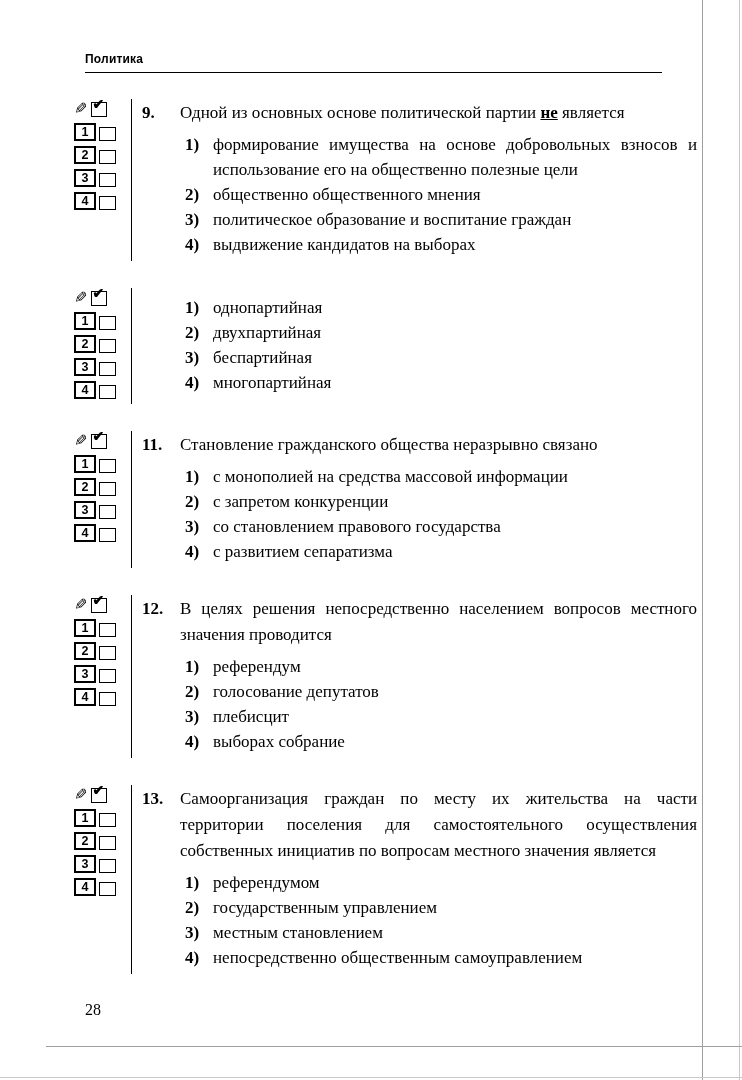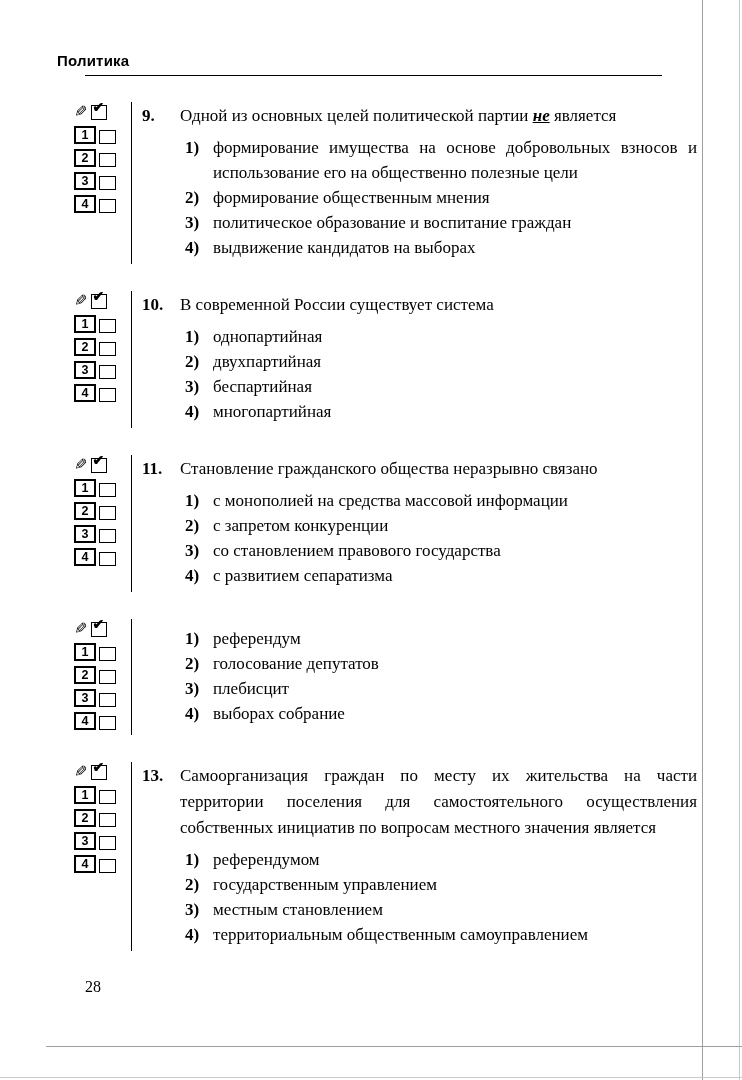--- a/index.html
+++ b/index.html
@@ -7,24 +7,24 @@
     width:742px; height:1080px;
     background:#ffffff;
     color:#000;
     font-family:"Liberation Serif", serif;
     position:relative;
     overflow:hidden;
   }
   .page-inner { padding-top:52px; }
 
   .header-title {
-    margin-left:57px;
+    margin-left:85px;
     font-family:"Liberation Sans", sans-serif;
     font-weight:bold;
-    font-size:15px;
+    font-size:12px;
     letter-spacing:0.2px;
   }
   .header-rule {
     margin:6px 0 26px 85px;
     width:577px; height:0;
     border-bottom:1.6px solid #000;
   }
 
   
   .question {
@@ -91,21 +91,21 @@
   }
   .q-num {
     flex:none; width:38px;
     font-weight:bold;
   }
   .q-text {
     flex:1;
     text-align:justify;
   }
   .emph {
-    font-weight:bold; font-style:italic; text-decoration:underline;
+    font-weight:bold; text-decoration:underline;
   }
   .options { margin:6px 0 0 43px; }
   .option {
     display:flex;
     font-size:17px; line-height:25px;
     min-height:25px;
   }
   .opt-num { flex:none; width:28px; font-weight:bold; }
   .opt-text { flex:1; text-align:justify; }
 
@@ -162,30 +162,30 @@
           <span class="cb small"></span>
         </div>
       <div class="panel-row">
           <span class="numbox">4</span>
           <span class="cb small"></span>
         </div>
     </div>
     <div class="q-content">
       <div class="q-title">
         <span class="q-num">9.</span>
-        <span class="q-text"><span>Одной из основных целей политической партии </span><span class="emph">не</span><span> является</span></span>
+        <span class="q-text"><span>Одной из основных основе политической партии </span><span class="emph">не</span><span> является</span></span>
       </div>
       <div class="options">
         <div class="option">
             <span class="opt-num">1)</span>
             <span class="opt-text">формирование имущества на основе добровольных взносов и использование его на общественно полезные цели</span>
           </div>
         <div class="option">
             <span class="opt-num">2)</span>
-            <span class="opt-text">формирование общественным мнения</span>
+            <span class="opt-text">общественно общественного мнения</span>
           </div>
         <div class="option">
             <span class="opt-num">3)</span>
             <span class="opt-text">политическое образование и воспитание граждан</span>
           </div>
         <div class="option">
             <span class="opt-num">4)</span>
             <span class="opt-text">выдвижение кандидатов на выборах</span>
           </div>
       </div>
@@ -211,24 +211,20 @@
       <div class="panel-row">
           <span class="numbox">3</span>
           <span class="cb small"></span>
         </div>
       <div class="panel-row">
           <span class="numbox">4</span>
           <span class="cb small"></span>
         </div>
     </div>
     <div class="q-content">
-      <div class="q-title">
-        <span class="q-num">10.</span>
-        <span class="q-text">В современной России существует система</span>
-      </div>
       <div class="options">
         <div class="option">
             <span class="opt-num">1)</span>
             <span class="opt-text">однопартийная</span>
           </div>
         <div class="option">
             <span class="opt-num">2)</span>
             <span class="opt-text">двухпартийная</span>
           </div>
         <div class="option">
@@ -313,20 +309,24 @@
       <div class="panel-row">
           <span class="numbox">3</span>
           <span class="cb small"></span>
         </div>
       <div class="panel-row">
           <span class="numbox">4</span>
           <span class="cb small"></span>
         </div>
     </div>
     <div class="q-content">
+      <div class="q-title">
+        <span class="q-num">12.</span>
+        <span class="q-text">В целях решения непосредственно населением вопросов местного значения проводится</span>
+      </div>
       <div class="options">
         <div class="option">
             <span class="opt-num">1)</span>
             <span class="opt-text">референдум</span>
           </div>
         <div class="option">
             <span class="opt-num">2)</span>
             <span class="opt-text">голосование депутатов</span>
           </div>
         <div class="option">
@@ -379,21 +379,21 @@
         <div class="option">
             <span class="opt-num">2)</span>
             <span class="opt-text">государственным управлением</span>
           </div>
         <div class="option">
             <span class="opt-num">3)</span>
             <span class="opt-text">местным становлением</span>
           </div>
         <div class="option">
             <span class="opt-num">4)</span>
-            <span class="opt-text">территориальным общественным самоуправлением</span>
+            <span class="opt-text">непосредственно общественным самоуправлением</span>
           </div>
       </div>
     </div>
   </div>
 
   <div class="page-number">28</div>
 
 </div>
 
 <div class="scan-vert"></div>

